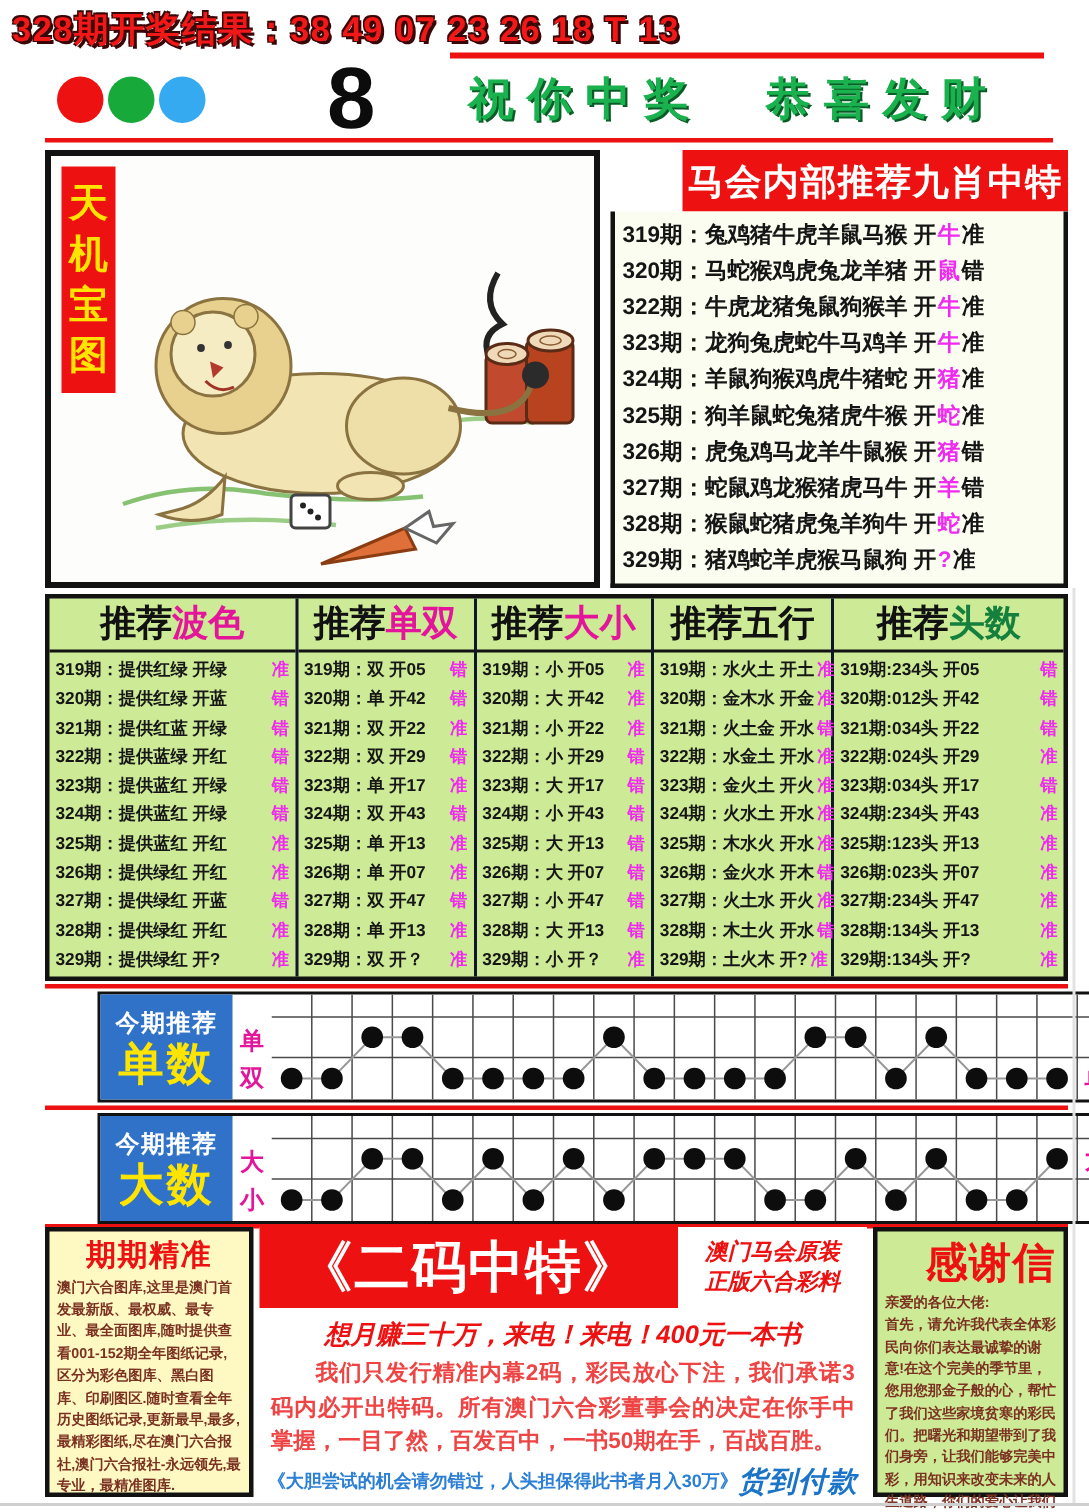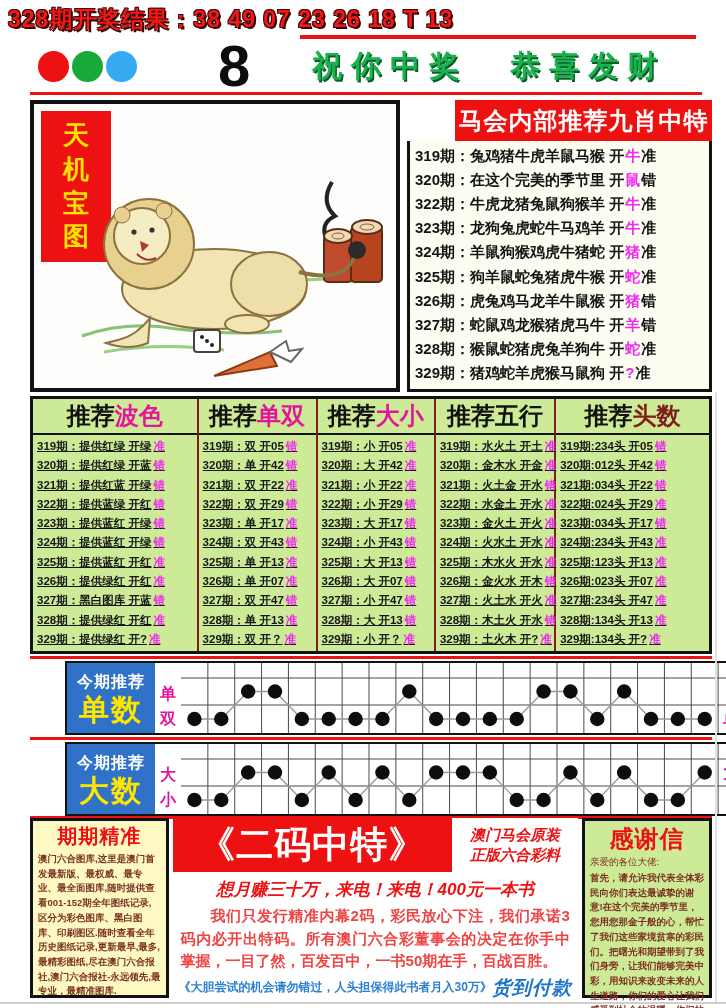--- a/index.html
+++ b/index.html
@@ -14,44 +14,44 @@
   .row2{position:absolute;left:38px;top:42px;width:672px;height:48px;display:flex;align-items:center;}
   .ball{width:31px;height:31px;border-radius:50%;margin-right:3px;}
   .big-number{margin-left:78px;font-size:58px;font-weight:bold;color:#0c0c0c;line-height:44px;}
   .greetings{margin-left:62px;display:flex;gap:42px;}
   .greet{font-size:30px;font-weight:bold;color:#1ab24e;letter-spacing:9px;
     text-shadow:1.5px 1.5px 0 #0a5c26;white-space:nowrap;}
 
   
   .top-section{position:absolute;left:30px;top:100px;width:682px;height:292px;display:flex;gap:7px;}
   .treasure-box{width:370px;border:4px solid #121212;background:#fdfdfb;position:relative;box-sizing:border-box;}
-  .treasure-label{position:absolute;left:7px;top:7px;width:36px;padding:8px 17px;background:#ee1111;
+  .treasure-label{position:absolute;left:7px;top:7px;width:36px;padding:8px 0;background:#ee1111;
     color:#ffe400;font-size:26px;font-weight:bold;text-align:center;line-height:1.3;word-break:break-all;}
   .treasure-art{position:absolute;right:2px;bottom:2px;width:330px;height:262px;}
   .zodiac-panel{flex:1;display:flex;flex-direction:column;}
   .zodiac-header{background:#ee1111;color:#ffffff;font-size:24px;font-weight:bold;text-align:center;
     padding:5px 0 4px;letter-spacing:1px;margin-left:48px;}
   .zodiac-rows{flex:1;border:3px solid #121212;border-top:none;background:#fafdf0;padding:3px 5px;
     display:flex;flex-direction:column;justify-content:space-around;}
   .z-row{font-size:15px;font-weight:bold;color:#151515;white-space:nowrap;}
   .z-open{color:#ee2bee;margin:0 1px;}
   .z-verdict{color:#151515;}
 
   
   .table-section{position:absolute;left:30px;top:396px;width:682px;height:258px;border:3px solid #121212;
     background:#cdea96;box-sizing:border-box;display:flex;}
-  .t-col{display:flex;flex-direction:column;border-right:2px solid #7f1d1d;box-sizing:border-box;}
+  .t-col{display:flex;flex-direction:column;border-right:2px solid #0f172a;box-sizing:border-box;}
   .t-col:last-child{border-right:none;}
   .t-col:nth-child(1){width:24.5%;} .t-col:nth-child(2){width:17.6%;}
   .t-col:nth-child(3){width:17.5%;} .t-col:nth-child(4){width:17.8%;}
   .t-col:nth-child(5){width:22.6%;}
   .t-head{height:34px;border-bottom:2px solid #121212;text-align:center;font-size:24px;font-weight:bold;
     color:#111;line-height:34px;white-space:nowrap;overflow:hidden;}
   .t-body{flex:1;display:flex;flex-direction:column;justify-content:space-around;padding:2px 4px;}
-  .t-row{display:flex;font-size:11.5px;font-weight:bold;color:#161616;white-space:nowrap;text-decoration:underline;}
+  .t-row{display:flex;justify-content:space-between;font-size:11.5px;font-weight:bold;color:#161616;white-space:nowrap;}
   .t-verdict{color:#ee2bee;margin-left:2px;}
 
   
   .red-sep{position:absolute;left:30px;width:682px;height:3px;background:#ee1111;}
   .chart-strip{position:absolute;left:30px;width:682px;height:74px;border:2px solid #121212;
     background:#ffffff;box-sizing:border-box;display:flex;margin-left:35px;}
   .chart-label-box{width:88px;background:#2f72c7;color:#fff;text-align:center;display:flex;
     flex-direction:column;justify-content:center;gap:2px;}
   .cl-top{font-size:16px;font-weight:bold;letter-spacing:1px;}
   .cl-main{font-size:30px;font-weight:bold;color:#ffe400;line-height:1;letter-spacing:2px;}
@@ -70,22 +70,22 @@
   .banner-red{flex:1;background:#ee1111;color:#fff;font-size:37px;font-weight:bold;text-align:center;
     line-height:54px;letter-spacing:1px;white-space:nowrap;}
   .banner-right{width:126px;color:#ee1111;font-size:15px;font-weight:bold;font-style:italic;text-align:center;
     display:flex;flex-direction:column;justify-content:center;line-height:1.35;}
   .headline{color:#ee1111;font-size:17px;font-weight:bold;text-align:center;margin-top:6px;white-space:nowrap;font-style:italic;}
   .m-body{font-size:15px;font-weight:bold;color:#ef4444;line-height:1.5;padding:4px 8px 0;text-indent:2em;text-align:justify;}
   .m-footer{display:flex;align-items:center;justify-content:flex-start;padding:2px 6px 4px;margin-top:auto;}
   .m-blue{color:#2b7fd4;font-size:12px;font-weight:bold;white-space:nowrap;}
   .m-cod{color:#1b74c8;font-size:19px;font-weight:bold;font-style:italic;letter-spacing:1px;white-space:nowrap;}
   .b-right{width:137px;border:3px solid #121212;background:#cdea96;box-sizing:border-box;padding:2px 5px;}
-  .b-right .b-title{font-size:24px;}
-  .thanks-salutation{font-size:9.5px;font-weight:normal;color:#7b3222;margin-top:1px;}
+  .b-right .b-title{font-size:28px;text-align:right;}
+  .thanks-salutation{font-size:9.5px;font-weight:bold;color:#7b3222;margin-top:1px;}
   .bottom-line{position:absolute;left:0;top:1002px;width:726px;height:2px;background:#cfcfcf;}
   .scan-line{position:absolute;right:9px;top:392px;bottom:6px;width:2px;background:#e2e2e2;}
 </style>
 </head>
 <body>
 
 <div class="page">
 
   <div class="result-line">328期开奖结果：38 49 07 23 26 18 T 13</div>
   <div class="redline1"></div>
@@ -135,21 +135,21 @@
           <circle cx="148" cy="221" r="2" fill="#222"></circle>
           <circle cx="143" cy="217" r="2" fill="#222"></circle>
         <path d="M150 252 L206 228 L213 242 Z" fill="#e0703a" stroke="#8a3c12" stroke-width="2"></path>
         <path d="M206 228 l16 -11 l3 10 l13 -2 l-11 13 z" fill="#ffffff" stroke="#666" stroke-width="2"></path>
       </svg>
     </div>
     <div class="zodiac-panel">
       <div class="zodiac-header">马会内部推荐九肖中特</div>
       <div class="zodiac-rows">
           <div class="z-row"><span class="z-text">319期：兔鸡猪牛虎羊鼠马猴 开</span><span class="z-open">牛</span><span class="z-verdict">准</span></div>
-          <div class="z-row"><span class="z-text">320期：在这个完美的季节里 开</span><span class="z-open">鼠</span><span class="z-verdict">错</span></div>
+          <div class="z-row"><span class="z-text">320期：马蛇猴鸡虎兔龙羊猪 开</span><span class="z-open">鼠</span><span class="z-verdict">错</span></div>
           <div class="z-row"><span class="z-text">322期：牛虎龙猪兔鼠狗猴羊 开</span><span class="z-open">牛</span><span class="z-verdict">准</span></div>
           <div class="z-row"><span class="z-text">323期：龙狗兔虎蛇牛马鸡羊 开</span><span class="z-open">牛</span><span class="z-verdict">准</span></div>
           <div class="z-row"><span class="z-text">324期：羊鼠狗猴鸡虎牛猪蛇 开</span><span class="z-open">猪</span><span class="z-verdict">准</span></div>
           <div class="z-row"><span class="z-text">325期：狗羊鼠蛇兔猪虎牛猴 开</span><span class="z-open">蛇</span><span class="z-verdict">准</span></div>
           <div class="z-row"><span class="z-text">326期：虎兔鸡马龙羊牛鼠猴 开</span><span class="z-open">猪</span><span class="z-verdict">错</span></div>
           <div class="z-row"><span class="z-text">327期：蛇鼠鸡龙猴猪虎马牛 开</span><span class="z-open">羊</span><span class="z-verdict">错</span></div>
           <div class="z-row"><span class="z-text">328期：猴鼠蛇猪虎兔羊狗牛 开</span><span class="z-open">蛇</span><span class="z-verdict">准</span></div>
           <div class="z-row"><span class="z-text">329期：猪鸡蛇羊虎猴马鼠狗 开</span><span class="z-open">?</span><span class="z-verdict">准</span></div>
         </div>
     </div>
@@ -185,21 +185,21 @@
           </div>
           <div class="t-row">
             <span class="t-text">325期：提供蓝红 开红</span>
             <span class="t-verdict">准</span>
           </div>
           <div class="t-row">
             <span class="t-text">326期：提供绿红 开红</span>
             <span class="t-verdict">准</span>
           </div>
           <div class="t-row">
-            <span class="t-text">327期：黑白图库 开蓝</span>
+            <span class="t-text">327期：提供绿红 开蓝</span>
             <span class="t-verdict">错</span>
           </div>
           <div class="t-row">
             <span class="t-text">328期：提供绿红 开红</span>
             <span class="t-verdict">准</span>
           </div>
           <div class="t-row">
             <span class="t-text">329期：提供绿红 开?</span>
             <span class="t-verdict">准</span>
           </div>
@@ -346,21 +346,21 @@
             <span class="t-text">328期：木土火 开水</span>
             <span class="t-verdict">错</span>
           </div>
           <div class="t-row">
             <span class="t-text">329期：土火木 开?</span>
             <span class="t-verdict">准</span>
           </div>
         </div>
       </div>
       <div class="t-col">
-        <div class="t-head"><span>推荐</span><span style="color: #7f1d1d;">头数</span></div>
+        <div class="t-head"><span>推荐</span><span style="color: #15803d;">头数</span></div>
         <div class="t-body">
           <div class="t-row">
             <span class="t-text">319期:234头 开05</span>
             <span class="t-verdict">错</span>
           </div>
           <div class="t-row">
             <span class="t-text">320期:012头 开42</span>
             <span class="t-verdict">错</span>
           </div>
           <div class="t-row">

